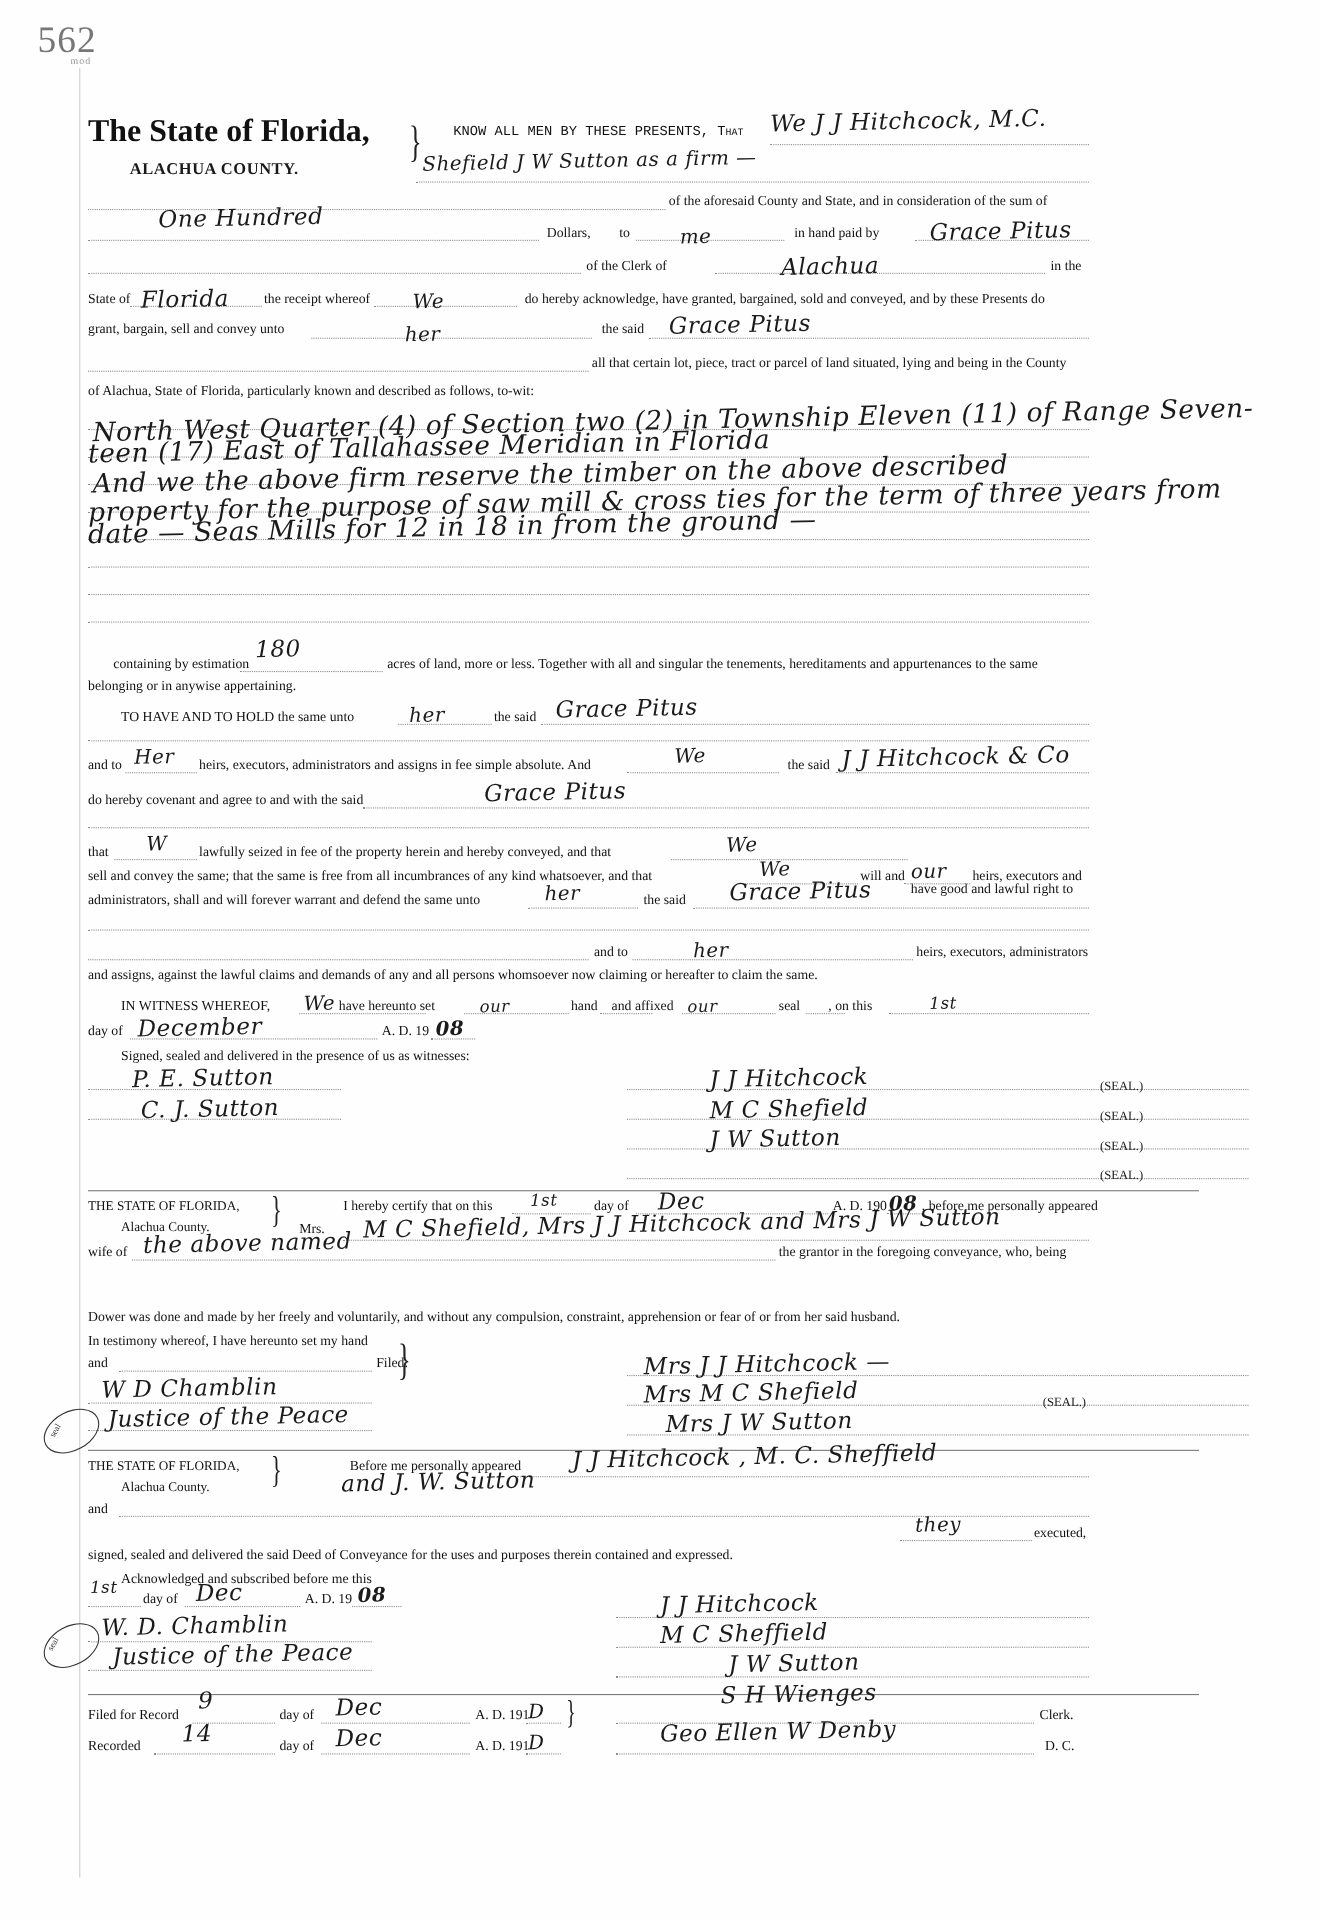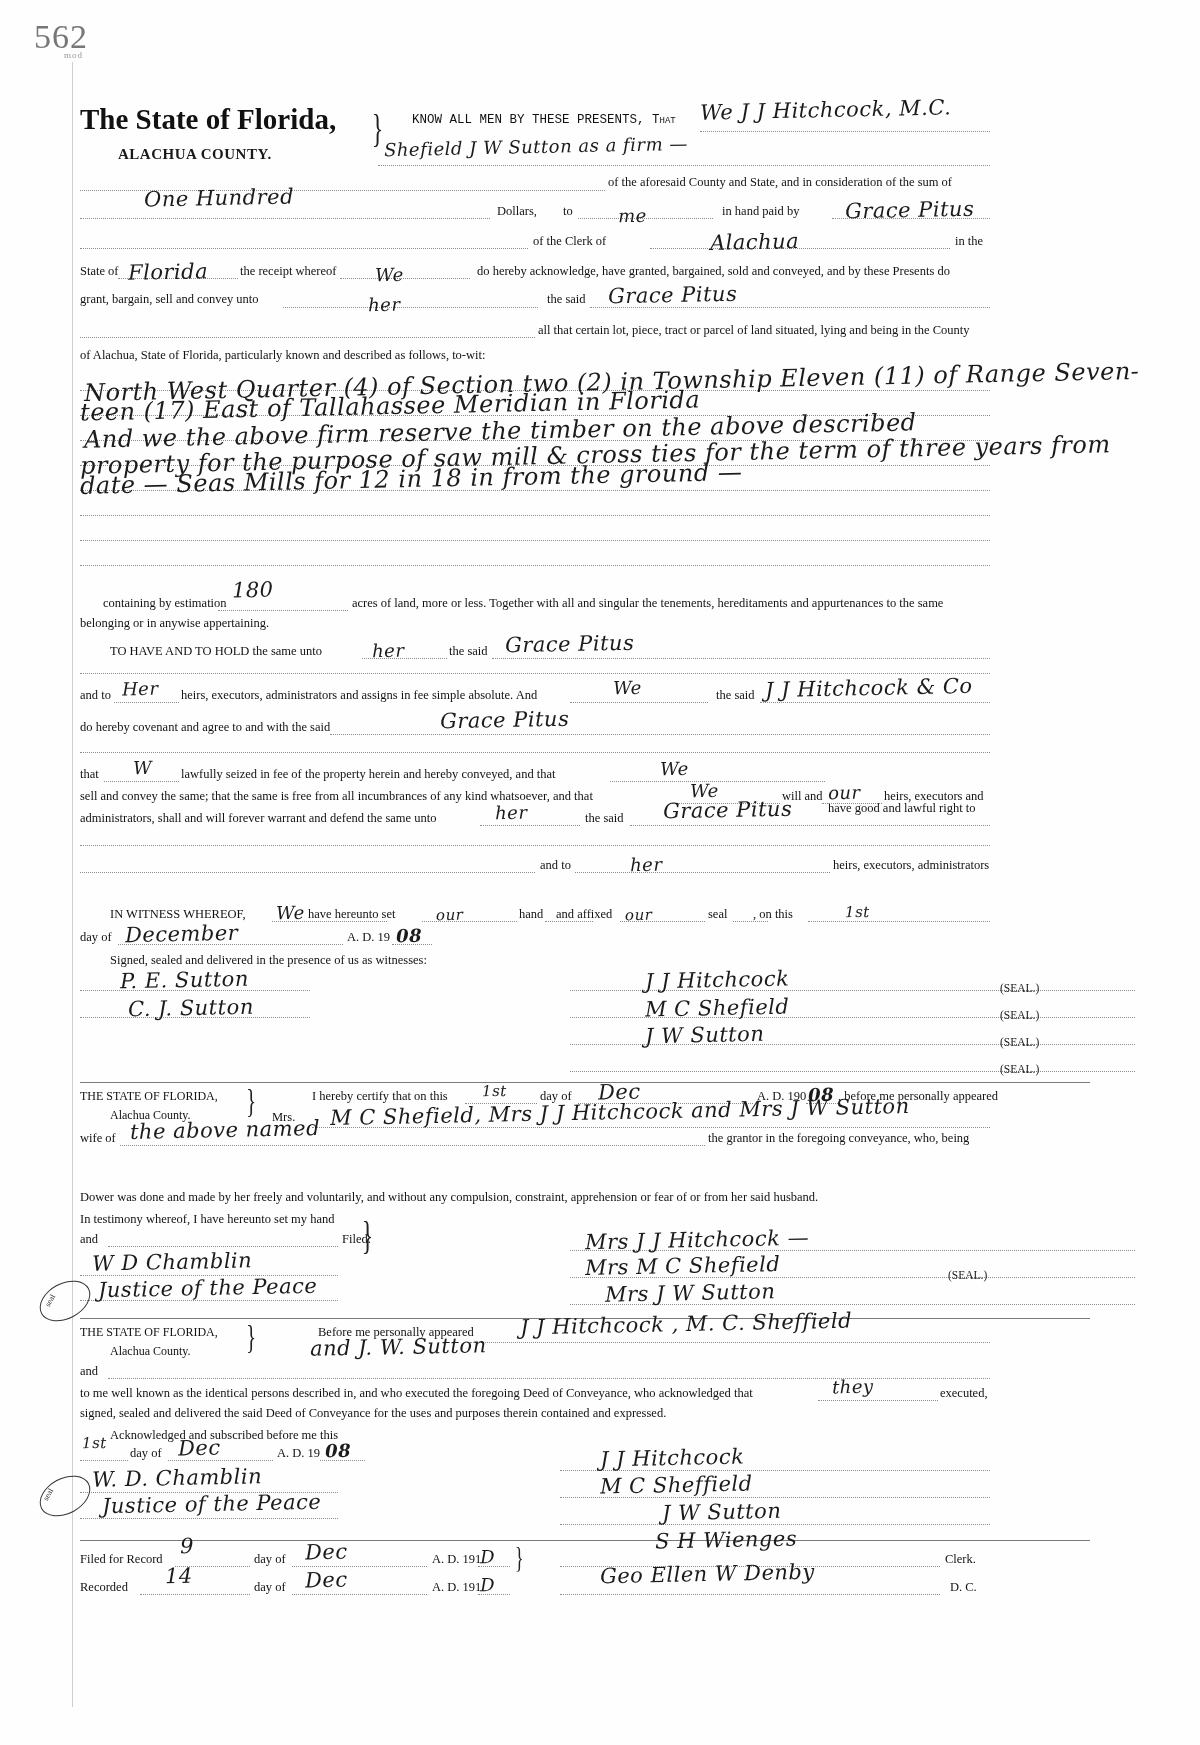--- a/index.html
+++ b/index.html
@@ -166,20 +166,21 @@
     <div class="rule" style="left:630px;top:825px;width:360px;"></div>
     <div class="hw lg" style="left:663px;top:798px;">Grace Pitus</div>
 
     <div class="rule" style="left:80px;top:845px;width:910px;"></div>
     <div class="rule" style="left:80px;top:872px;width:455px;"></div>
     <div class="pt" style="left:540px;top:858px;">and to</div>
     <div class="rule" style="left:575px;top:872px;width:255px;"></div>
     <div class="hw md" style="left:630px;top:854px;">her</div>
     <div class="pt" style="left:833px;top:858px;">heirs, executors, administrators</div>
 
+    <div class="pt" style="left:80px;top:879px;">and assigns, against the lawful claims and demands of any and all persons whomsoever now claiming or hereafter to claim the same.</div>
 
     <div class="pt" style="left:110px;top:907px;">IN WITNESS WHEREOF,</div>
     <div class="rule" style="left:272px;top:921px;width:115px;"></div>
     <div class="hw md" style="left:276px;top:902px;">We</div>
     <div class="pt" style="left:308px;top:907px;">have hereunto set</div>
     <div class="rule" style="left:422px;top:921px;width:95px;"></div>
     <div class="hw sm" style="left:436px;top:906px;">our</div>
     <div class="pt" style="left:519px;top:907px;">hand</div>
     <div class="rule" style="left:545px;top:921px;width:48px;"></div>
     <div class="pt" style="left:556px;top:907px;">and affixed</div>
@@ -271,21 +272,20 @@
     <div class="pt" style="left:110px;top:1344px;font-size:12px;">Alachua County.</div>
     <div class="brace" style="left:243px;top:1318px;font-size:34px;">}</div>
     <div class="pt" style="left:318px;top:1325px;">Before me personally appeared</div>
     <div class="rule" style="left:470px;top:1342px;width:520px;"></div>
     <div class="hw lg" style="left:520px;top:1312px;">J J Hitchcock ,  M. C. Sheffield</div>
     <div class="hw lg" style="left:310px;top:1335px;">and J. W. Sutton</div>
 
     <div class="pt" style="left:80px;top:1364px;">and</div>
     <div class="rule" style="left:108px;top:1378px;width:882px;"></div>
 
-    <div class="pt" style="left:80px;top:1386px;">to me well known as the identical persons  described in, and who executed the foregoing Deed of Conveyance, who acknowledged that</div>
     <div class="rule" style="left:818px;top:1400px;width:120px;"></div>
     <div class="hw md" style="left:832px;top:1376px;">they</div>
     <div class="pt" style="left:940px;top:1386px;">executed,</div>
     <div class="pt" style="left:80px;top:1406px;">signed, sealed and delivered the said Deed of Conveyance for the uses and purposes therein contained and expressed.</div>
 
     <div class="pt" style="left:110px;top:1428px;">Acknowledged and subscribed before me this</div>
     <div class="rule" style="left:80px;top:1460px;width:48px;"></div>
     <div class="hw sm" style="left:82px;top:1434px;">1st</div>
     <div class="pt" style="left:130px;top:1446px;">day of</div>
     <div class="rule" style="left:168px;top:1460px;width:105px;"></div>

